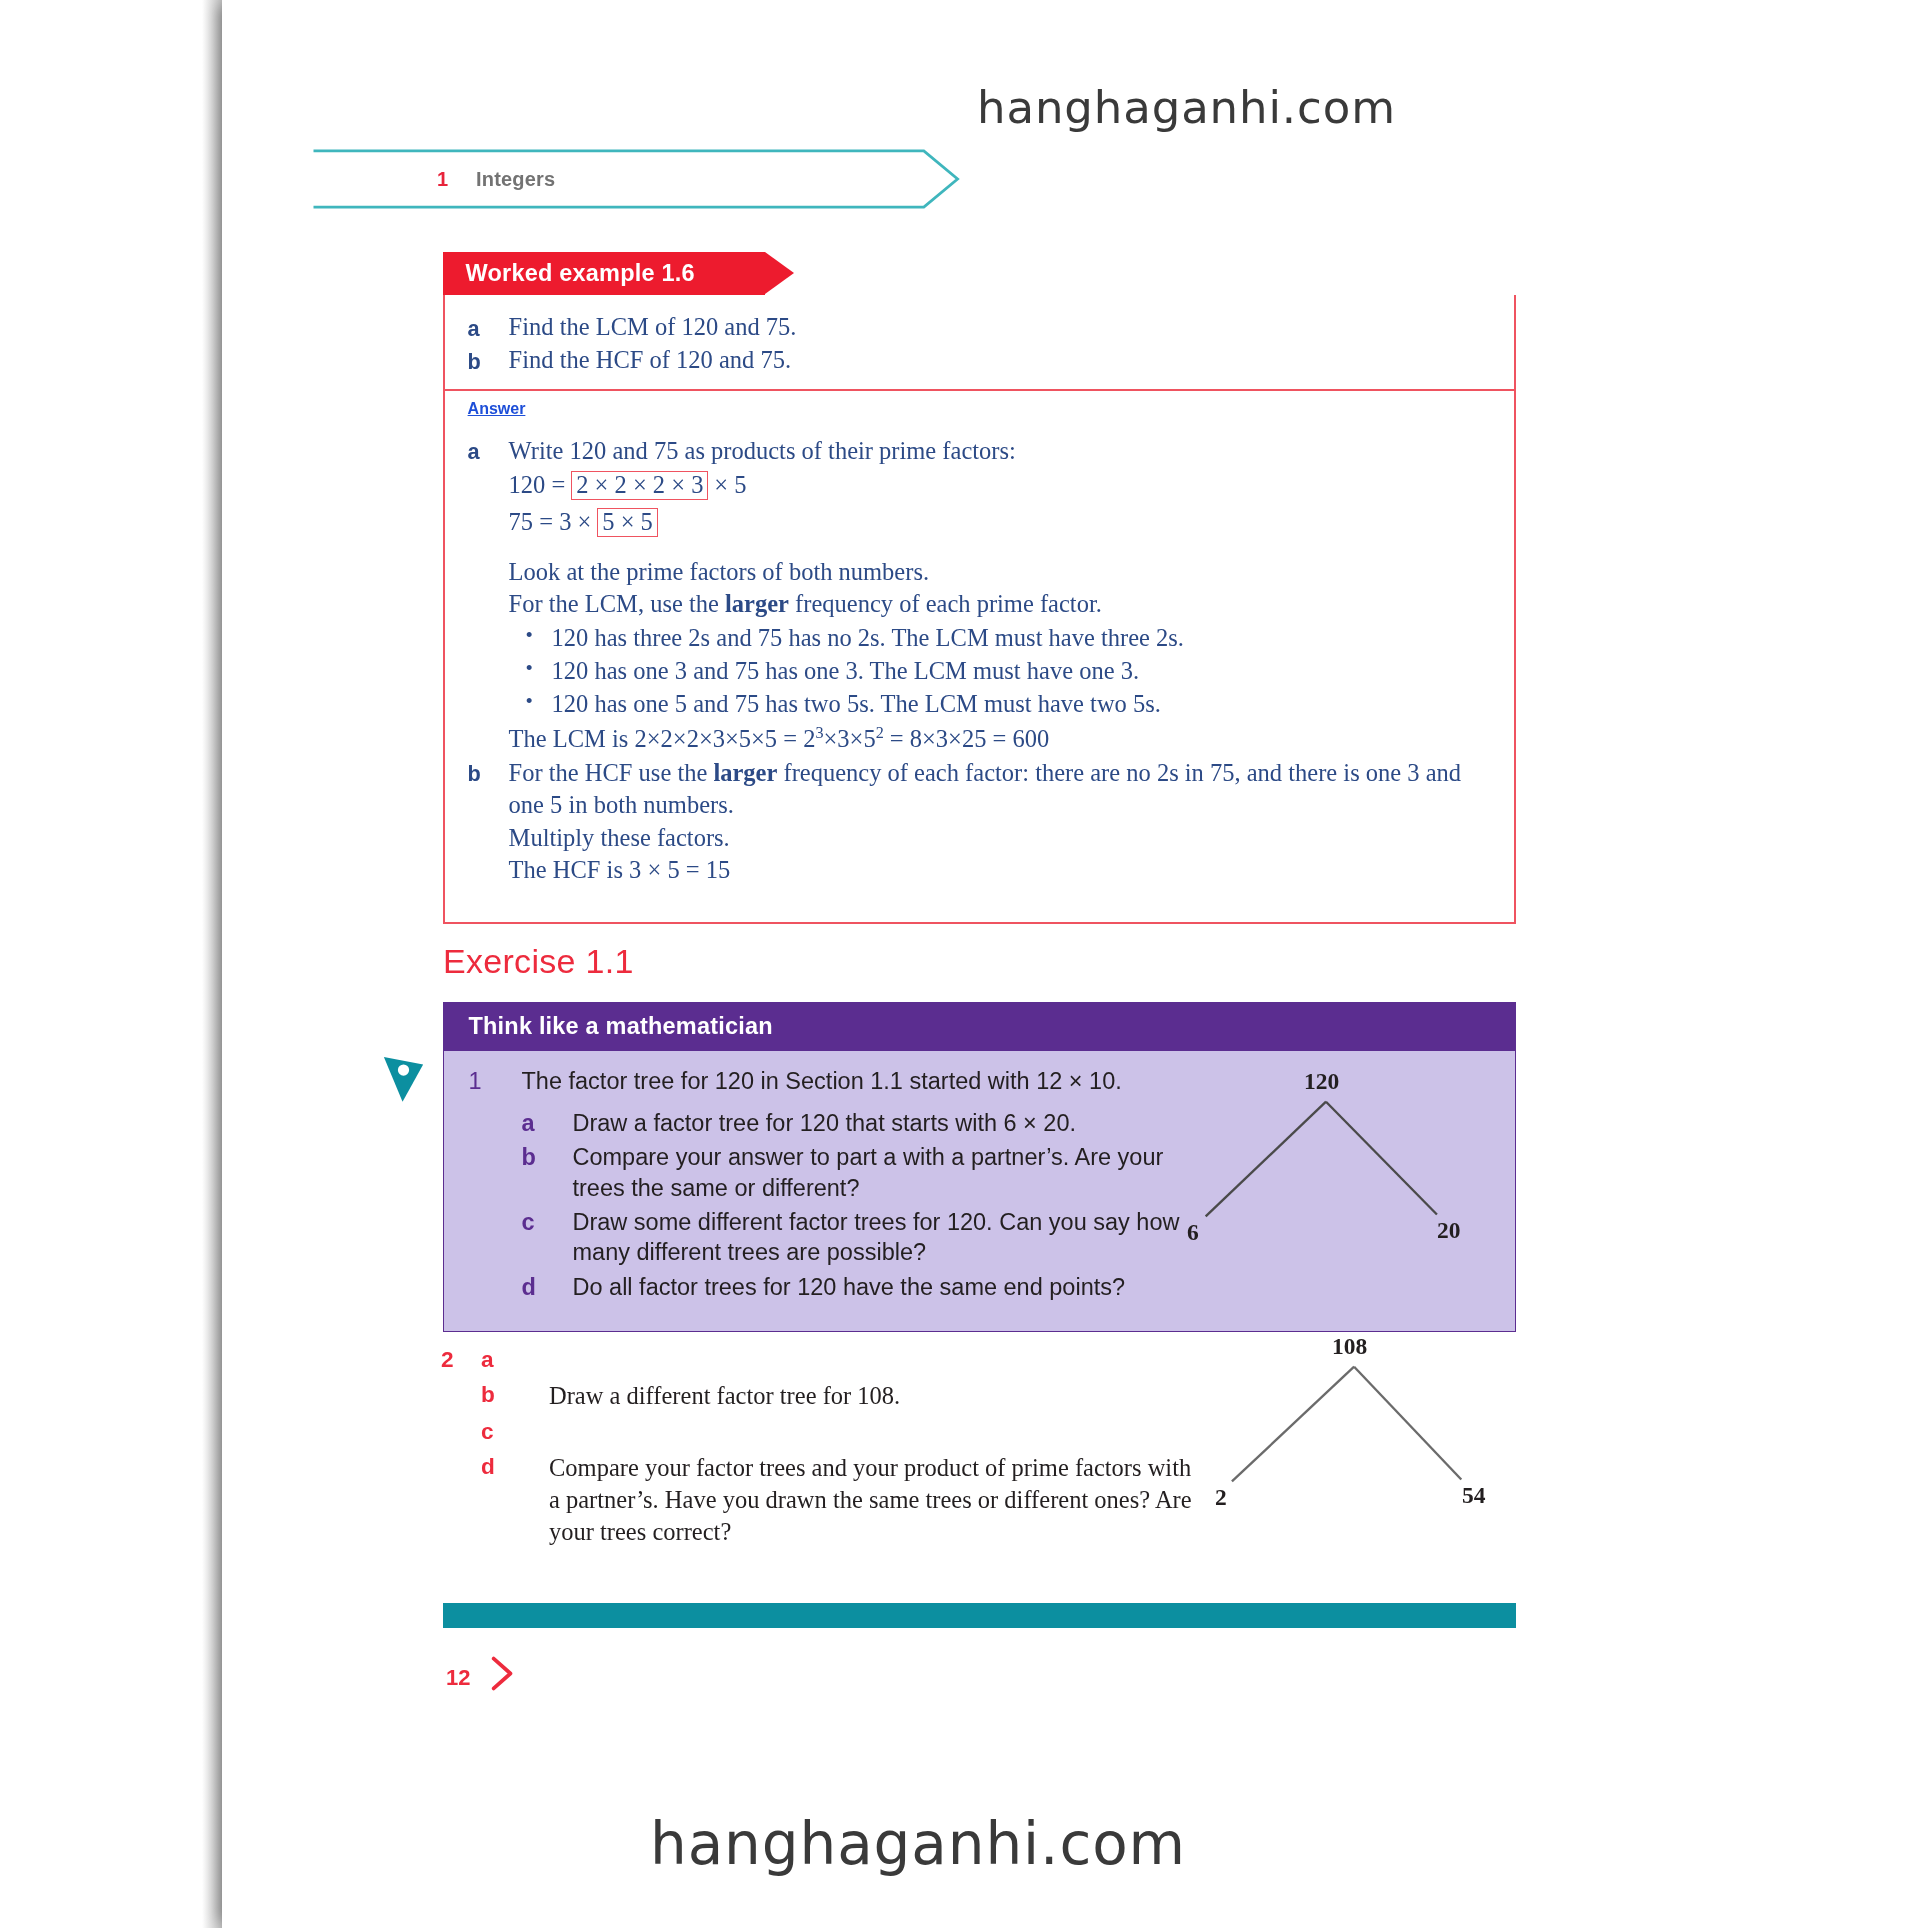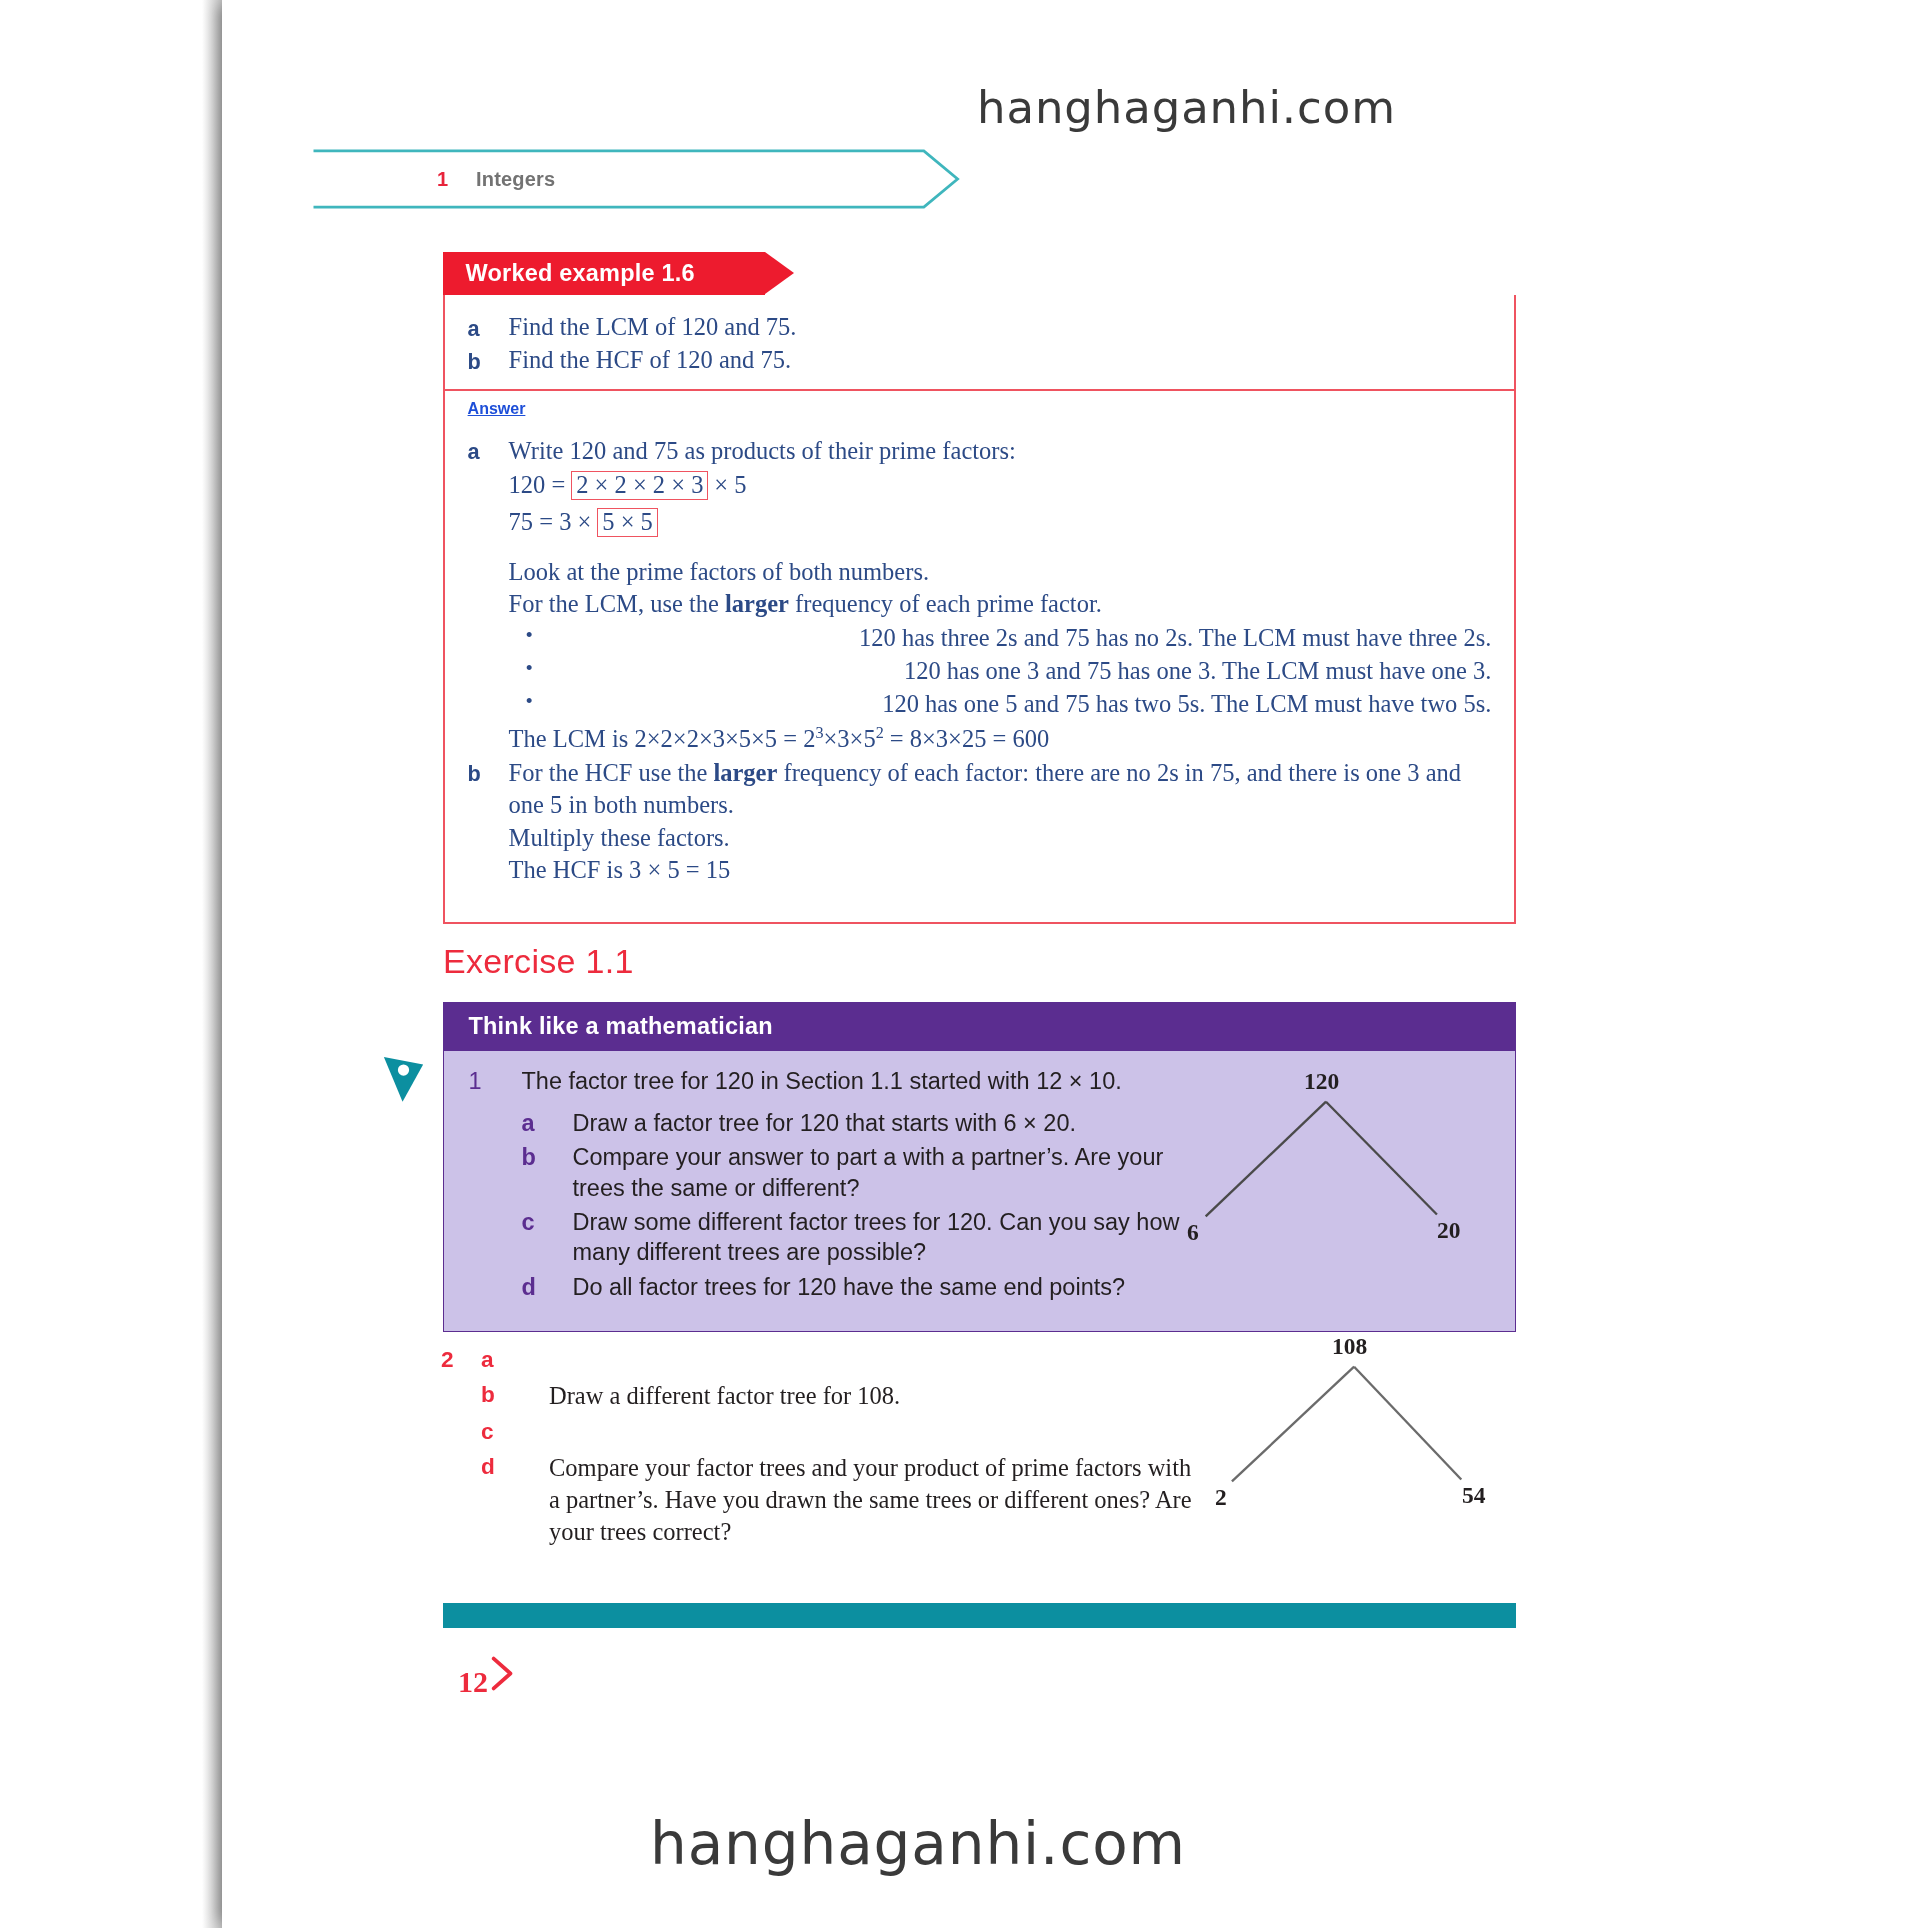--- a/index.html
+++ b/index.html
@@ -167,21 +167,20 @@
   }
   .plain-line {
     font-size: 24.5px;
     line-height: 1.32;
   }
   .spacer-sm { height: 15px; }
   ul.we-bullets {
     margin: 1.9px 0 1.9px 0;
     padding-left: 43px;
     list-style: none;
-    text-align: right;
   }
   ul.we-bullets li {
     font-size: 24.5px;
     line-height: 1.34;
     position: relative;
   }
   ul.we-bullets li::before {
     content: "\2022";
     position: absolute;
     left: -26px;
@@ -306,25 +305,24 @@
     left: 443px;
     top: 1603px;
     width: 1073px;
     height: 24.5px;
     background: #0c8fa0;
   }
   #page-number {
     position: absolute;
     left: 446px;
     top: 1665px;
-    font-size: 30px;
+    font-size: 22px;
     font-weight: bold;
     color: #ed2b3d;
-    font-family: Liberation Serif, serif;
-    margin-left: 12px;
+    font-family: Liberation Sans, sans-serif;
   }
   #page-chevron {
     position: absolute;
     left: 486px;
     top: 1653px;
     width: 34px;
     height: 41px;
   }
 </style>
 </head>

